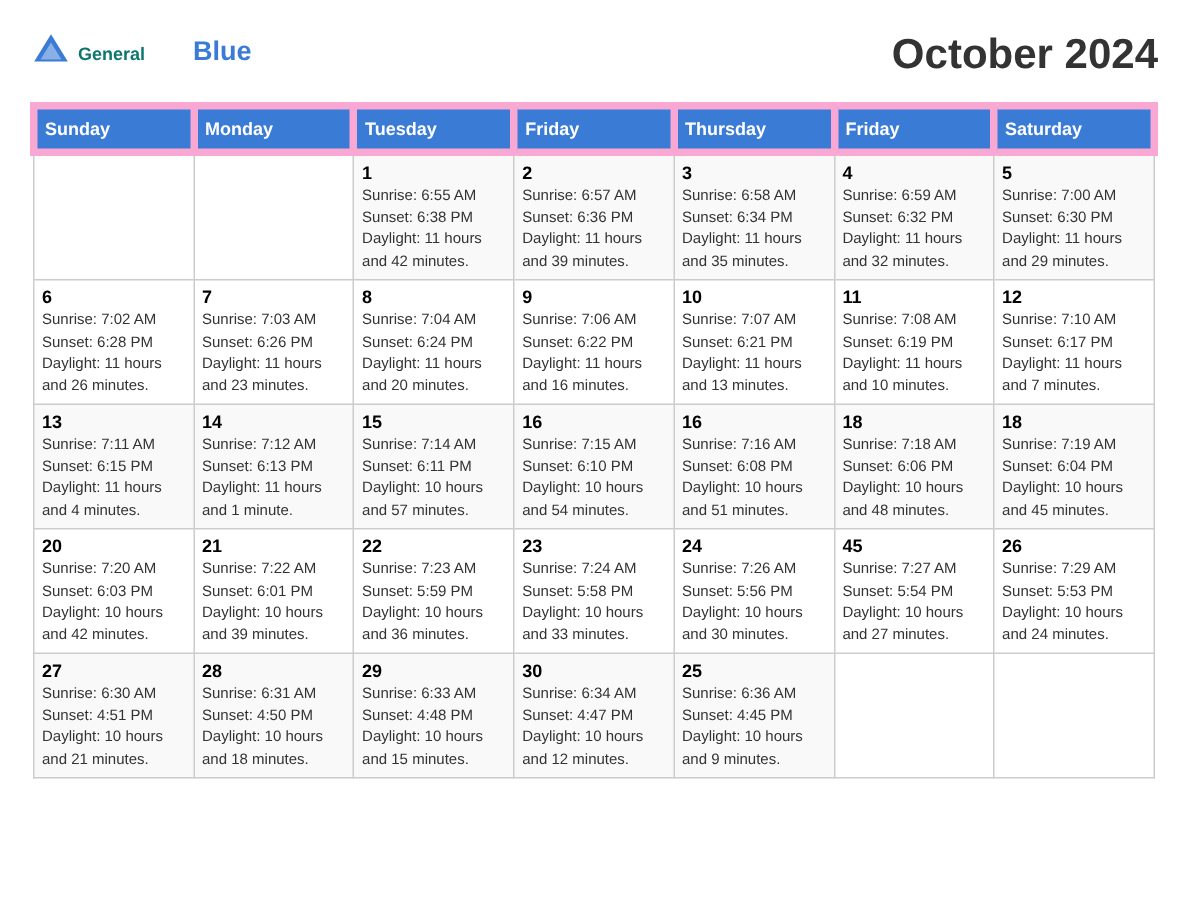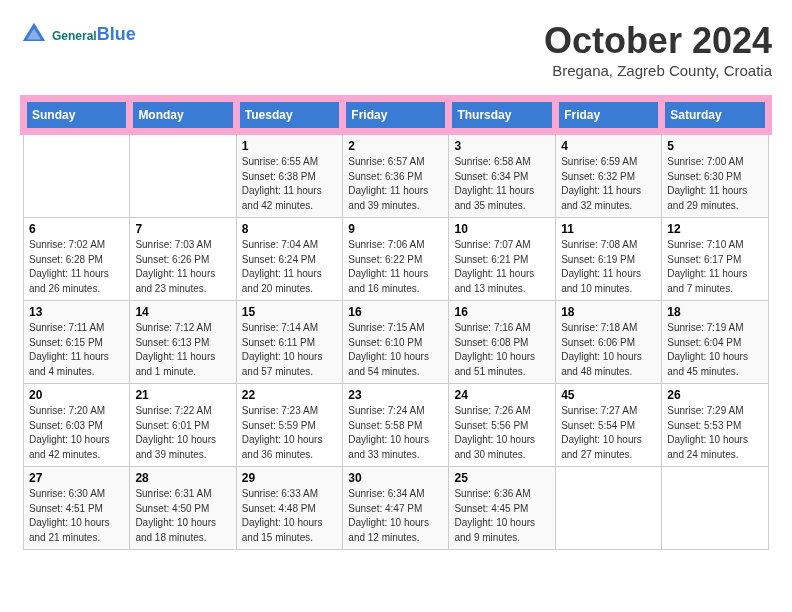--- a/index.html
+++ b/index.html
@@ -23,49 +23,50 @@
     }
     .logo-text-general {
       font-size: 12px;
       font-weight: bold;
       color: #0f766e;
     }
     .logo-text-blue {
       font-size: 18px;
       font-weight: bold;
       color: #3a7bd5;
+      padding-left: 32px;
     }
     .logo-icon {
       width: 28px;
       height: 28px;
     }
     .title-block {
       text-align: right;
     }
     .month-title {
-      font-size: 36px;
+      font-size: 28px;
       font-weight: bold;
       color: #333;
     }
     .location {
       font-size: 15px;
       color: #444;
     }
     table {
       width: 100%;
       border-collapse: collapse;
       font-size: 11px;
     }
     thead tr th {
       background-color: #3a7bd5;
       color: #fff;
       padding: 6px 5px;
       text-align: left;
       font-size: 12px;
-      border: 7px solid #f9a8d4;
+      border: 5px solid #f9a8d4;
     }
     tbody tr td {
       border: 1px solid #ccc;
       vertical-align: top;
       padding: 4px 5px;
       width: 108px;
       min-height: 80px;
       background: #fff;
     }
     tbody tr:nth-child(odd) td {
@@ -94,21 +95,20 @@
     <svg class="logo-icon" viewBox="0 0 40 40">
       <polygon points="20,4 36,30 4,30" fill="#3a7bd5"></polygon>
       <polygon points="20,12 30,28 10,28" fill="#fff" opacity="0.4"></polygon>
     </svg>
     <div>
       <span class="logo-text-general">General</span><span class="logo-text-blue">Blue</span>
     </div>
   </div>
   <div class="title-block">
     <div class="month-title">October 2024</div>
-    <div class="location">Bregana, Zagreb County, Croatia</div>
   </div>
 </div>
 
 <table>
   <thead>
     <tr>
     <th>Sunday</th>
         <th>Monday</th>
         <th>Tuesday</th>
         <th>Friday</th>

